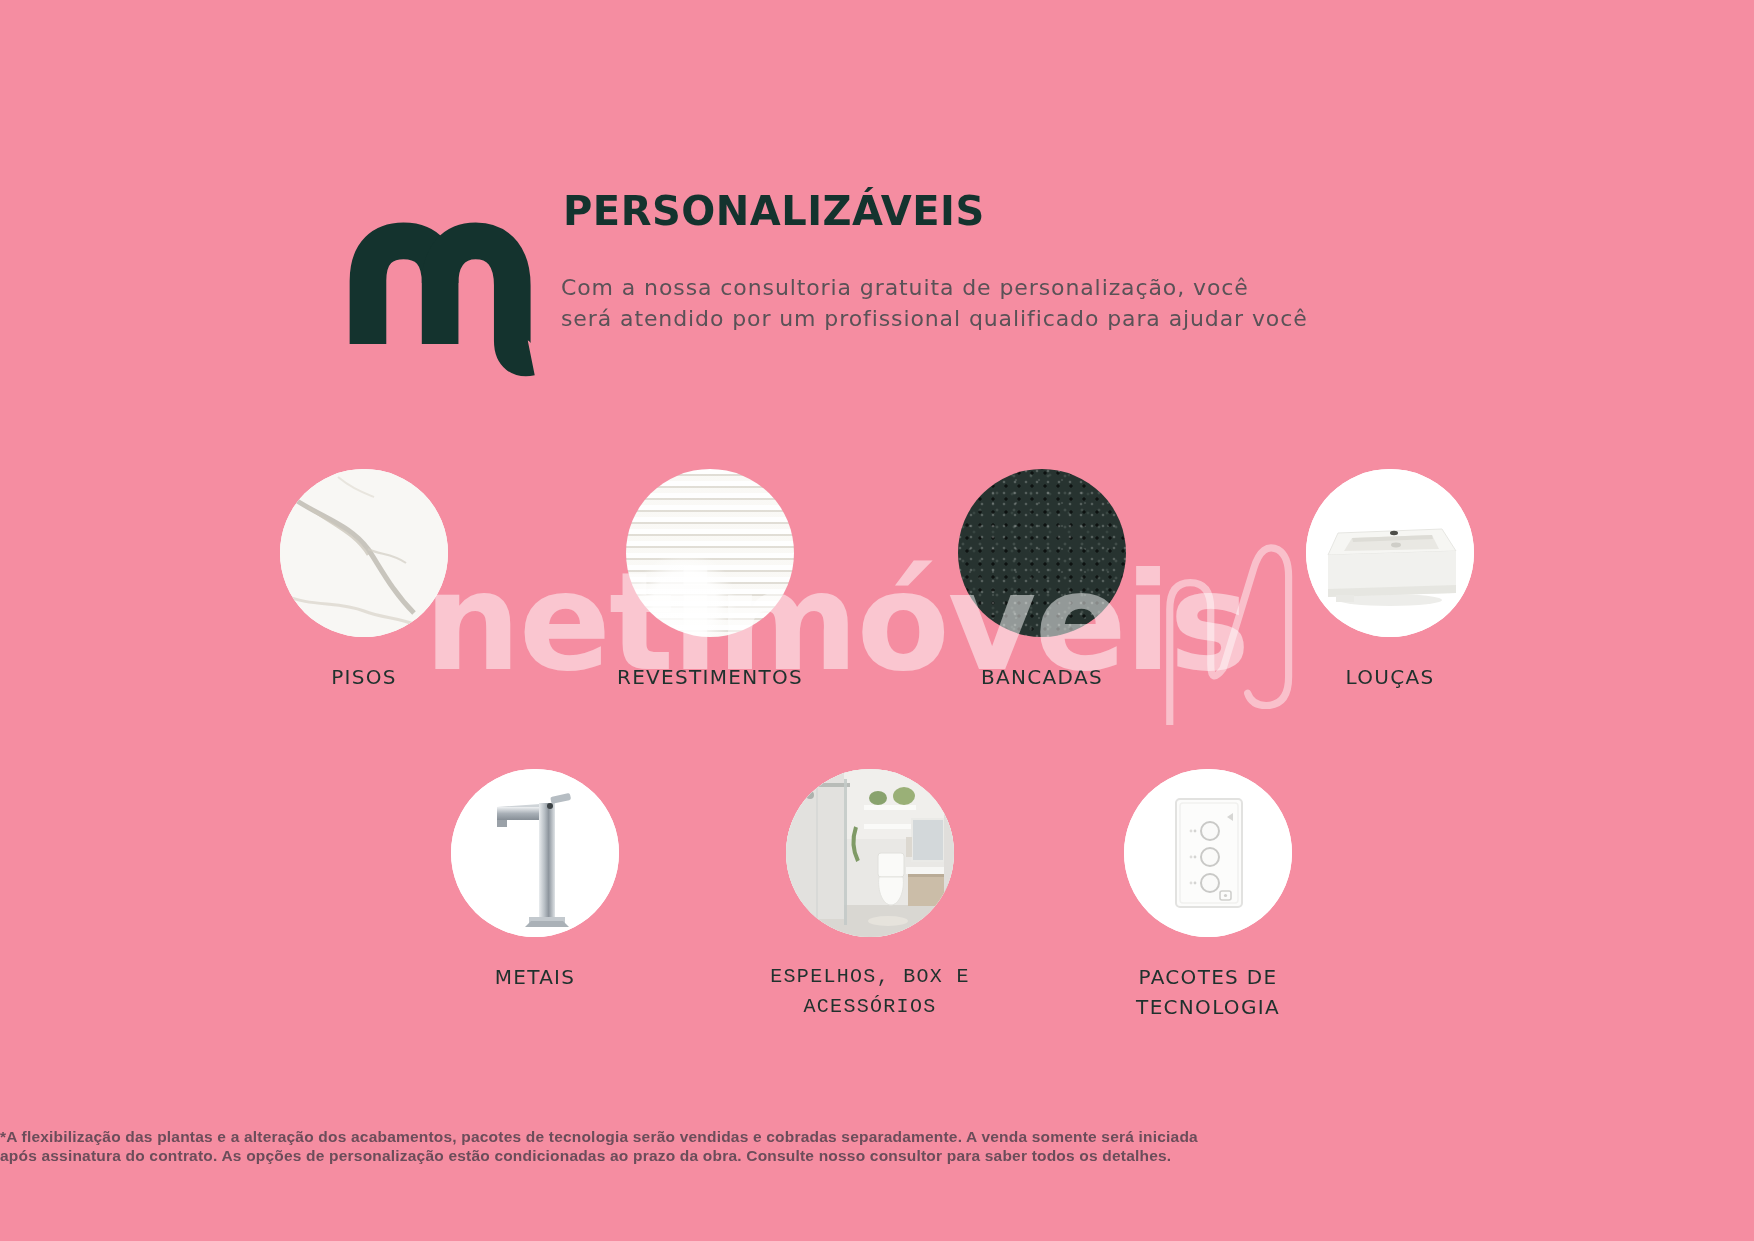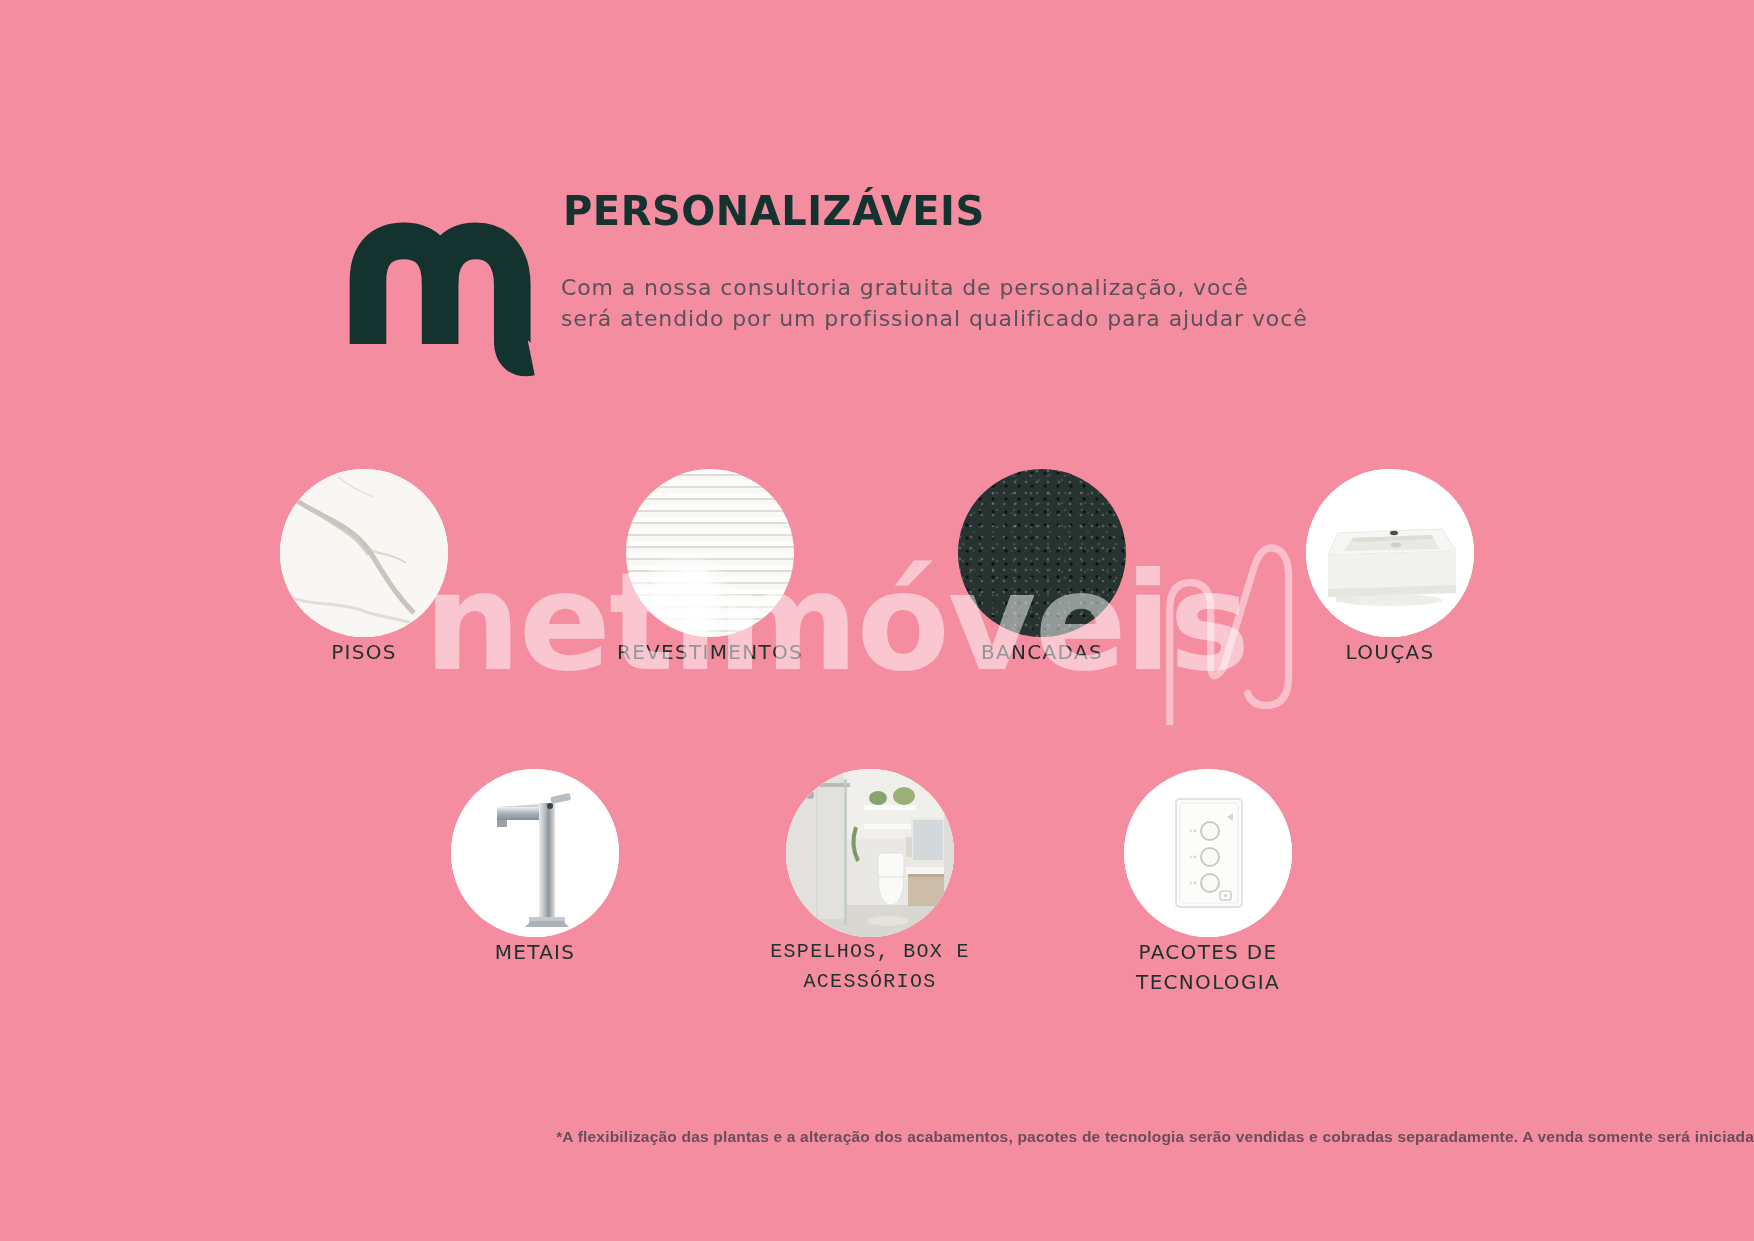--- a/index.html
+++ b/index.html
@@ -27,21 +27,21 @@
     position:absolute;width:260px;
     display:flex;flex-direction:column;align-items:center;
     z-index:1;
   }
   .swatch{
     width:168px;height:168px;border-radius:50%;overflow:hidden;
     position:relative;background:#fff;
   }
   .swatch svg{display:block;width:168px;height:168px;}
   .opt-label{
-    margin-top:0;text-align:center;
+    margin-top:25px;text-align:center;
     font-size:20px;line-height:30px;letter-spacing:1.3px;
     color:#1f312d;white-space:nowrap;
   }
   .ribbed{
     background-color:#f2f0eb;
     background-image:
       radial-gradient(circle at 35% 80%, rgba(255,255,255,.8) 0 18%, transparent 30%),
       repeating-linear-gradient(180deg,
         rgba(255,255,255,.95) 0 5px,
         rgba(210,206,196,.55) 5px 7px,
@@ -60,21 +60,21 @@
   
   .watermark-text{
     position:absolute;left:424px;top:554px;z-index:2;
     font-size:136px;font-weight:bold;line-height:1;letter-spacing:-2px;
     color:rgba(255,255,255,.5);
     pointer-events:none;white-space:nowrap;
   }
   .watermark-n{position:absolute;left:1135px;top:515px;z-index:2;pointer-events:none;}
   
   .disclaimer{
-    position:absolute;left:0;right:0;top:1127px;text-align:right;
+    position:absolute;left:0;right:0;top:1127px;text-align:left;
     font-family:"Liberation Sans",sans-serif;
     font-size:15.5px;font-weight:bold;line-height:19px;letter-spacing:.2px;
     color:#6b4d5a;
   }
 </style>
 </head>
 <body>
 
 <div class="page">
 
@@ -227,15 +227,16 @@
 
   <div class="watermark-text">netimóveis</div>
   <div class="watermark-n">
     <svg width="172" height="210" viewBox="0 0 160 205">
       <path d="M30 205 L30 92 Q30 66 50 66 Q70 66 70 92 L70 146 Q70 166 82 150 L112 52 Q120 26 136 34 Q146 40 146 60 L146 158 Q146 186 124 186 Q110 186 106 174" fill="none" stroke="rgba(255,255,255,0.45)" stroke-width="7" stroke-linecap="round" stroke-linejoin="round"></path>
     </svg>
   </div>
 
   <div class="disclaimer">
     <div>*A flexibilização das plantas e a alteração dos acabamentos, pacotes de tecnologia serão vendidas e cobradas separadamente. A venda somente será iniciada</div>
+    <div>após assinatura do contrato. As opções de personalização estão condicionadas ao prazo da obra. Consulte nosso consultor para saber todos os detalhes.</div>
   </div>
 
 </div>
 
 </body></html>

